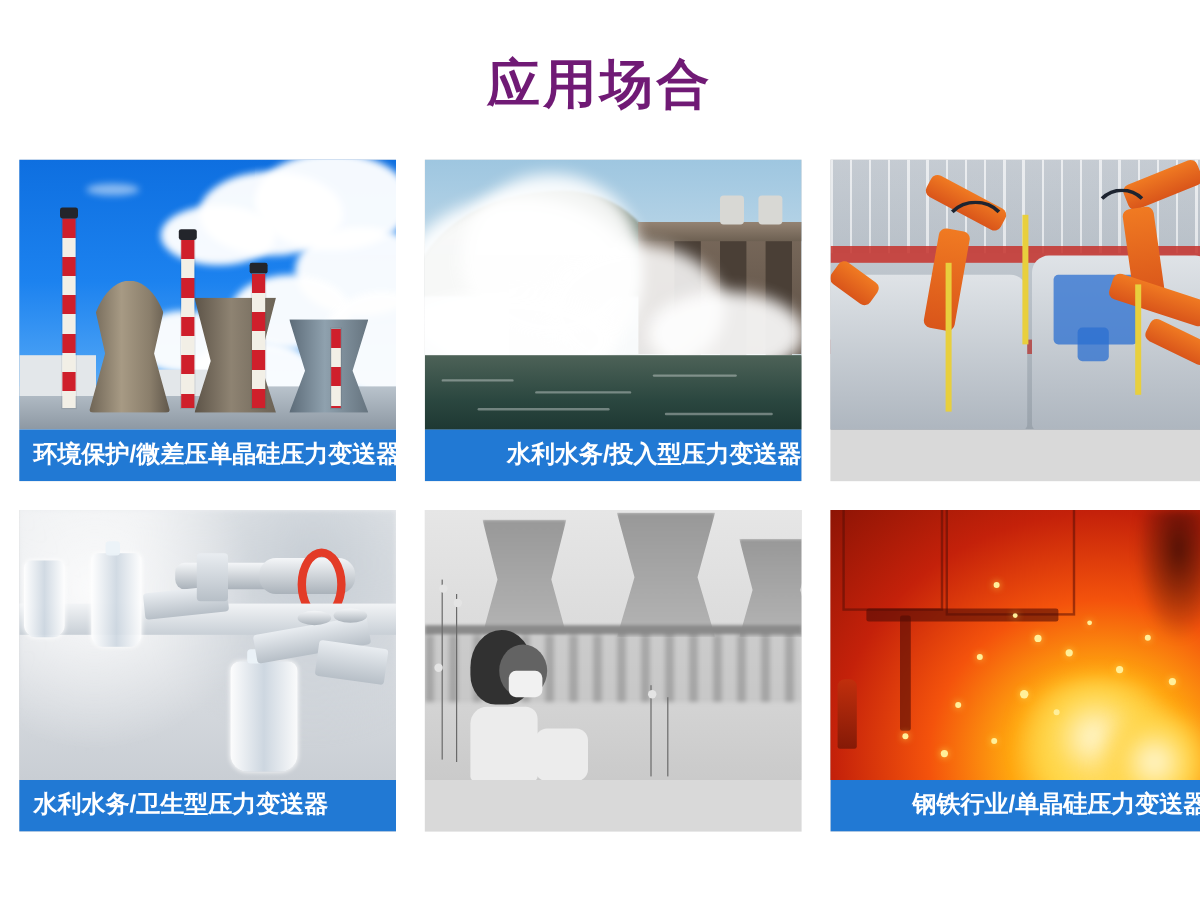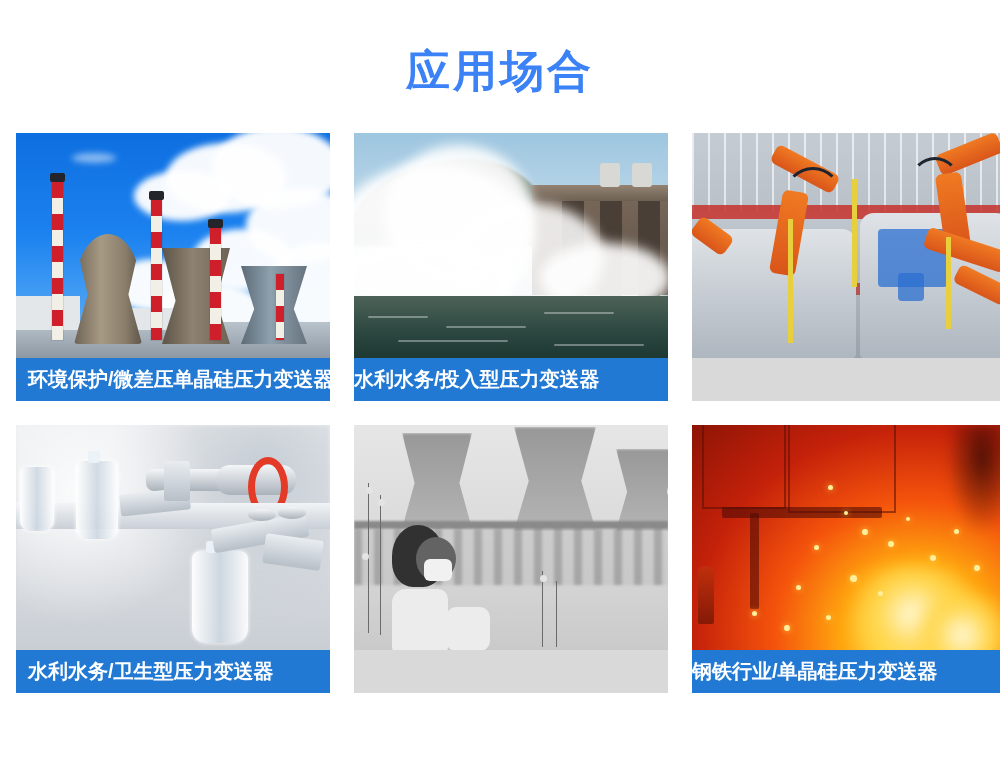--- a/index.html
+++ b/index.html
@@ -11,21 +11,21 @@
     overflow:hidden;
   }
   .page{position:relative;width:1000px;height:759px;}
 
   
   .page-title{
     position:absolute;top:44px;left:0;width:1000px;
     text-align:center;
     font-size:44px;line-height:54px;
     font-weight:bold;
-    color:#3b82f6;
+    color:#701a75;
     letter-spacing:3px;
   }
 
   
   .grid{
     position:absolute;left:16px;top:133px;
     width:777px;
     display:grid;
     grid-template-columns:repeat(3,314px);
     grid-template-rows:repeat(2,268px);
@@ -50,21 +50,21 @@
     background:#2179d4;
     color:#ffffff;
     font-size:20px;
     font-weight:bold;
     line-height:43px;
     white-space:nowrap;
     letter-spacing:0px;
     box-sizing:border-box;
   }
   .cap-left{text-align:left;padding-left:12px;}
-  .cap-center{text-align:left;}
+  .cap-center{text-align:right;}
 
   
   .p1{background:linear-gradient(180deg,#0e6fe0 0%,#1c82ef 45%,#4ba2f5 78%,#8fc3f7 100%);}
   .p1 .ground{position:absolute;left:0;bottom:0;width:100%;height:36px;
     background:linear-gradient(180deg,#b9c3cc,#8d98a3);}
   .p1 .tower{position:absolute;bottom:14px;background:linear-gradient(90deg,#6e6455,#a79a84 40%,#8a7e6b 75%,#5f564a);}
   .p1 .t1{left:58px;width:68px;height:110px;border-radius:34px 34px 4px 4px/60px 60px 4px 4px;
     clip-path:polygon(0 0,100% 0,80% 55%,100% 100%,0 100%,20% 55%);}
   .p1 .t2{left:146px;width:68px;height:96px;
     clip-path:polygon(0 0,100% 0,80% 55%,100% 100%,0 100%,20% 55%);background:linear-gradient(90deg,#5d5448,#8e8372 45%,#6c6356);}

